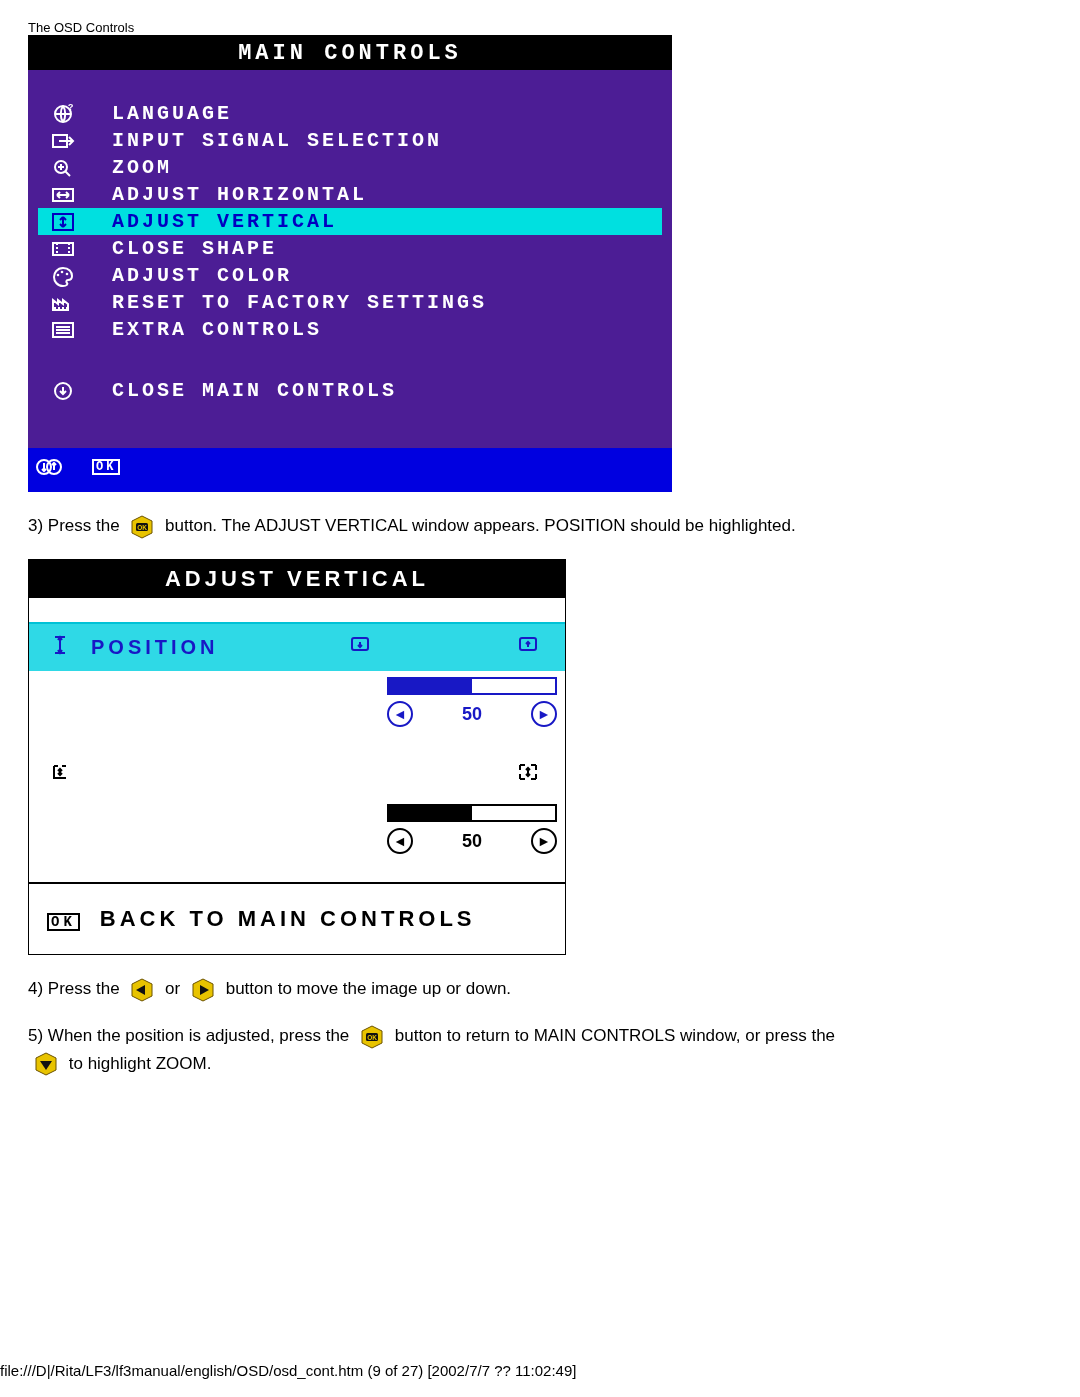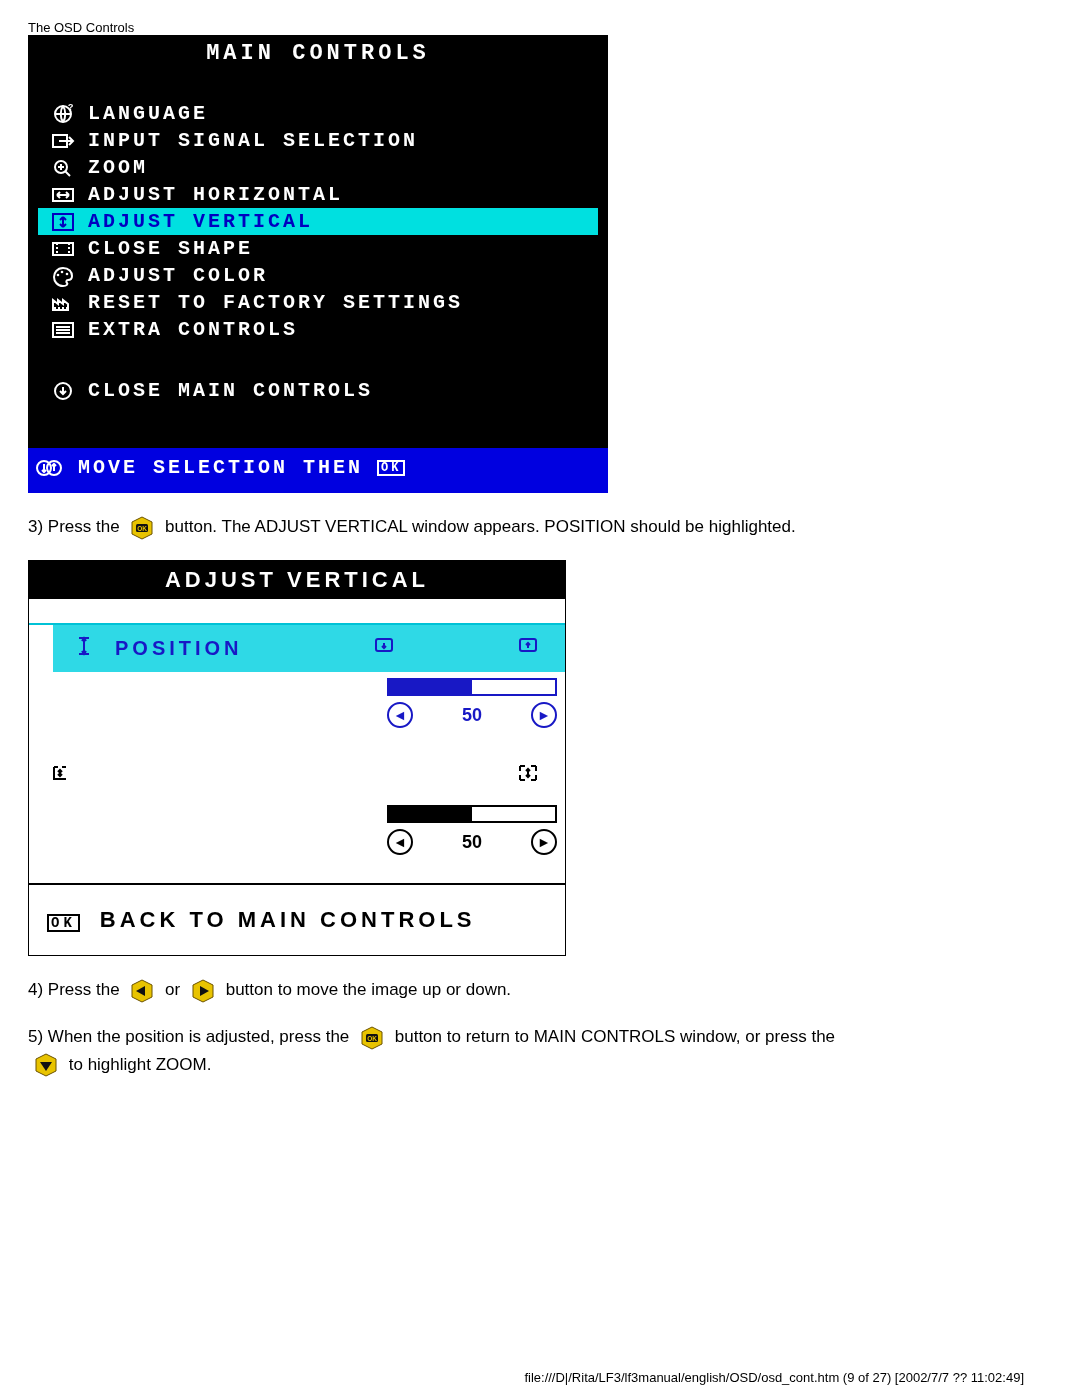--- a/index.html
+++ b/index.html
@@ -7,22 +7,22 @@
     font-size: 16px;
     margin: 0;
     padding: 20px 28px;
     color: #000;
     width: 1024px;
   }
   .page-header {
     font-size: 13px;
   }
   .osd-panel {
-    background: #000000;
-    width: 580px;
+    background: #4c1d95;
+    width: 644px;
     color: #fff;
   }
   .osd-title-bar {
     background: #000;
     color: #fff;
     font-family: "Courier New", monospace;
     font-weight: bold;
     font-size: 22px;
     letter-spacing: 4px;
     text-align: center;
@@ -33,20 +33,21 @@
   }
   .osd-item {
     display: flex;
     align-items: center;
     font-family: "Courier New", monospace;
     font-weight: bold;
     font-size: 20px;
     letter-spacing: 3px;
     color: #fff;
     padding: 2px 0;
+    gap: 24px;
   }
   .osd-item.selected {
     background: #00e0e0;
     color: #0000c0;
   }
   .osd-icon-cell {
     width: 50px;
     display: flex;
     justify-content: center;
     align-items: center;
@@ -111,21 +112,20 @@
     align-items: center;
     padding: 10px 18px;
     font-family: Arial, sans-serif;
     font-weight: bold;
     font-size: 20px;
     letter-spacing: 4px;
   }
   .av-row.highlight {
     background: #2fd9e6;
     color: #1818c5;
-    margin-left: 24px;
   }
   .av-row .label-cell {
     flex: 0 0 300px;
     display: flex;
     align-items: center;
     gap: 18px;
   }
   .av-row .end-icons {
     flex: 1;
     display: flex;
@@ -170,25 +170,25 @@
     align-items: center;
     gap: 20px;
     padding: 22px 18px;
     font-family: Arial, sans-serif;
     font-weight: bold;
     font-size: 22px;
     letter-spacing: 4px;
     border-top: 2px solid #000;
   }
   .footer-path {
-    font-size: 13px;
-    text-align: right;
+    font-size: 15px;
+    text-align: left;
     width: 1024px;
     position: fixed;
-    bottom: 12px;
+    bottom: 18px;
     left: 0;
   }
   .circle-arrow {
     width: 22px;
     height: 22px;
     border: 2px solid currentColor;
     border-radius: 50%;
     display: inline-flex;
     align-items: center;
     justify-content: center;
@@ -397,21 +397,20 @@
     </div>
 
     <div class="spacer-row"></div>
   </div>
   <div class="osd-footer">
     <span class="osd-icon-cell">
         <svg class="mi" style="width:34px">
           <use href="#ic-updown"></use>
         </svg>
       </span>
-    <span>MOVE SELECTION THEN</span>
     <span style="width:14px"></span>
     <span class="okbox">OK</span>
   </div>
 </div>
 
 <p class="step">
   <span>3) Press the </span>
   <span class="inline-btn">
       <svg width="28" height="24">
         <use href="#btn-ok"></use>

